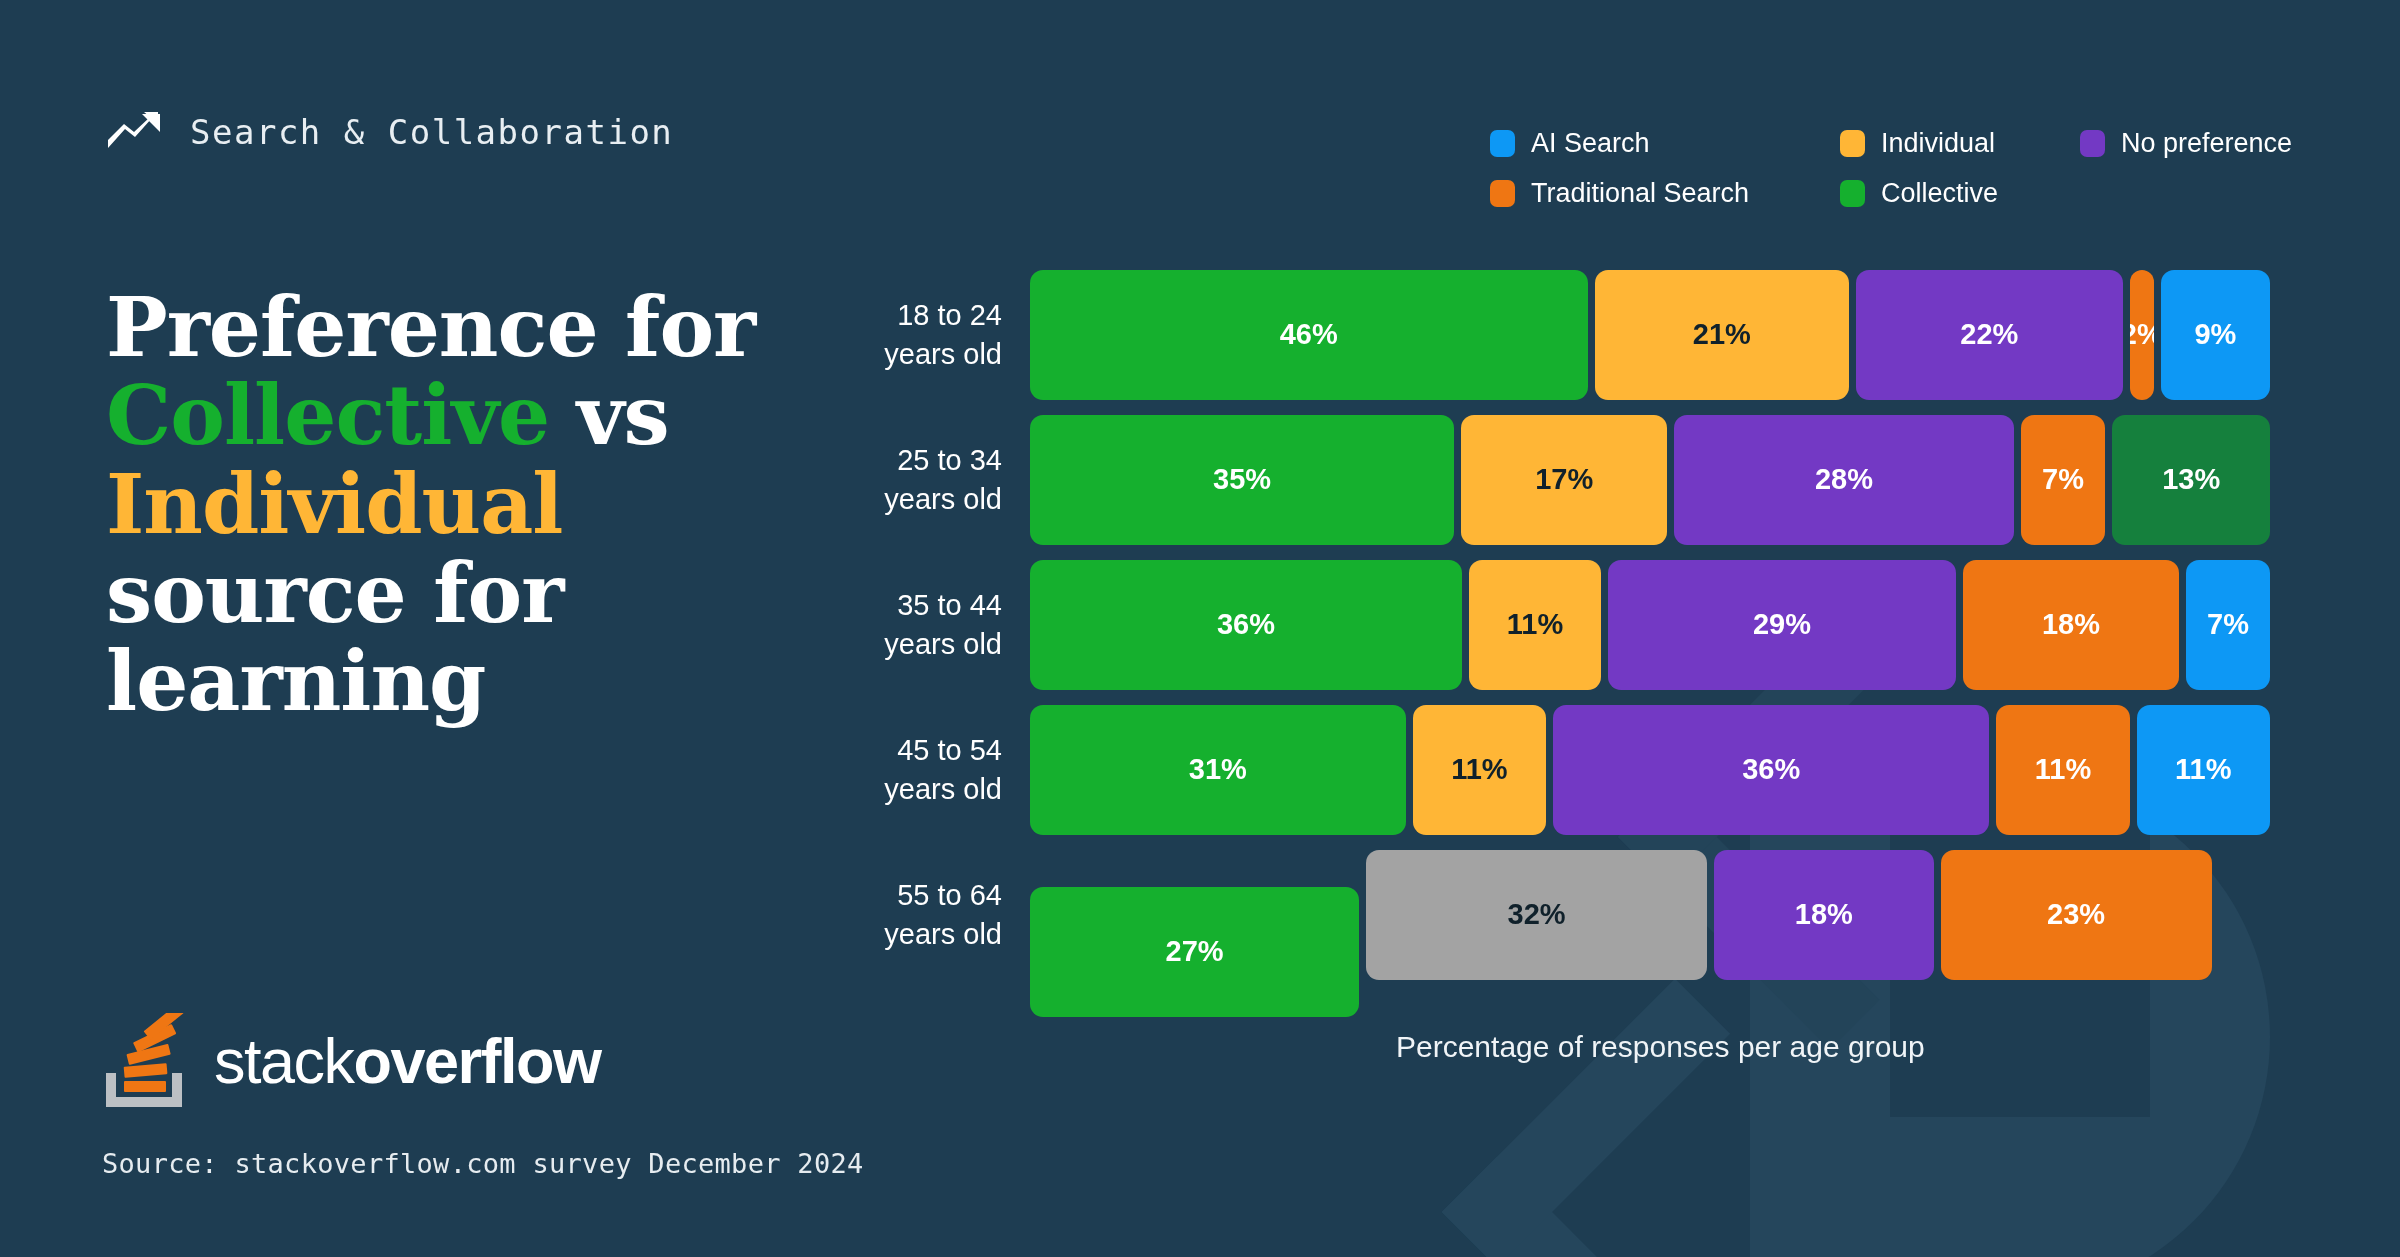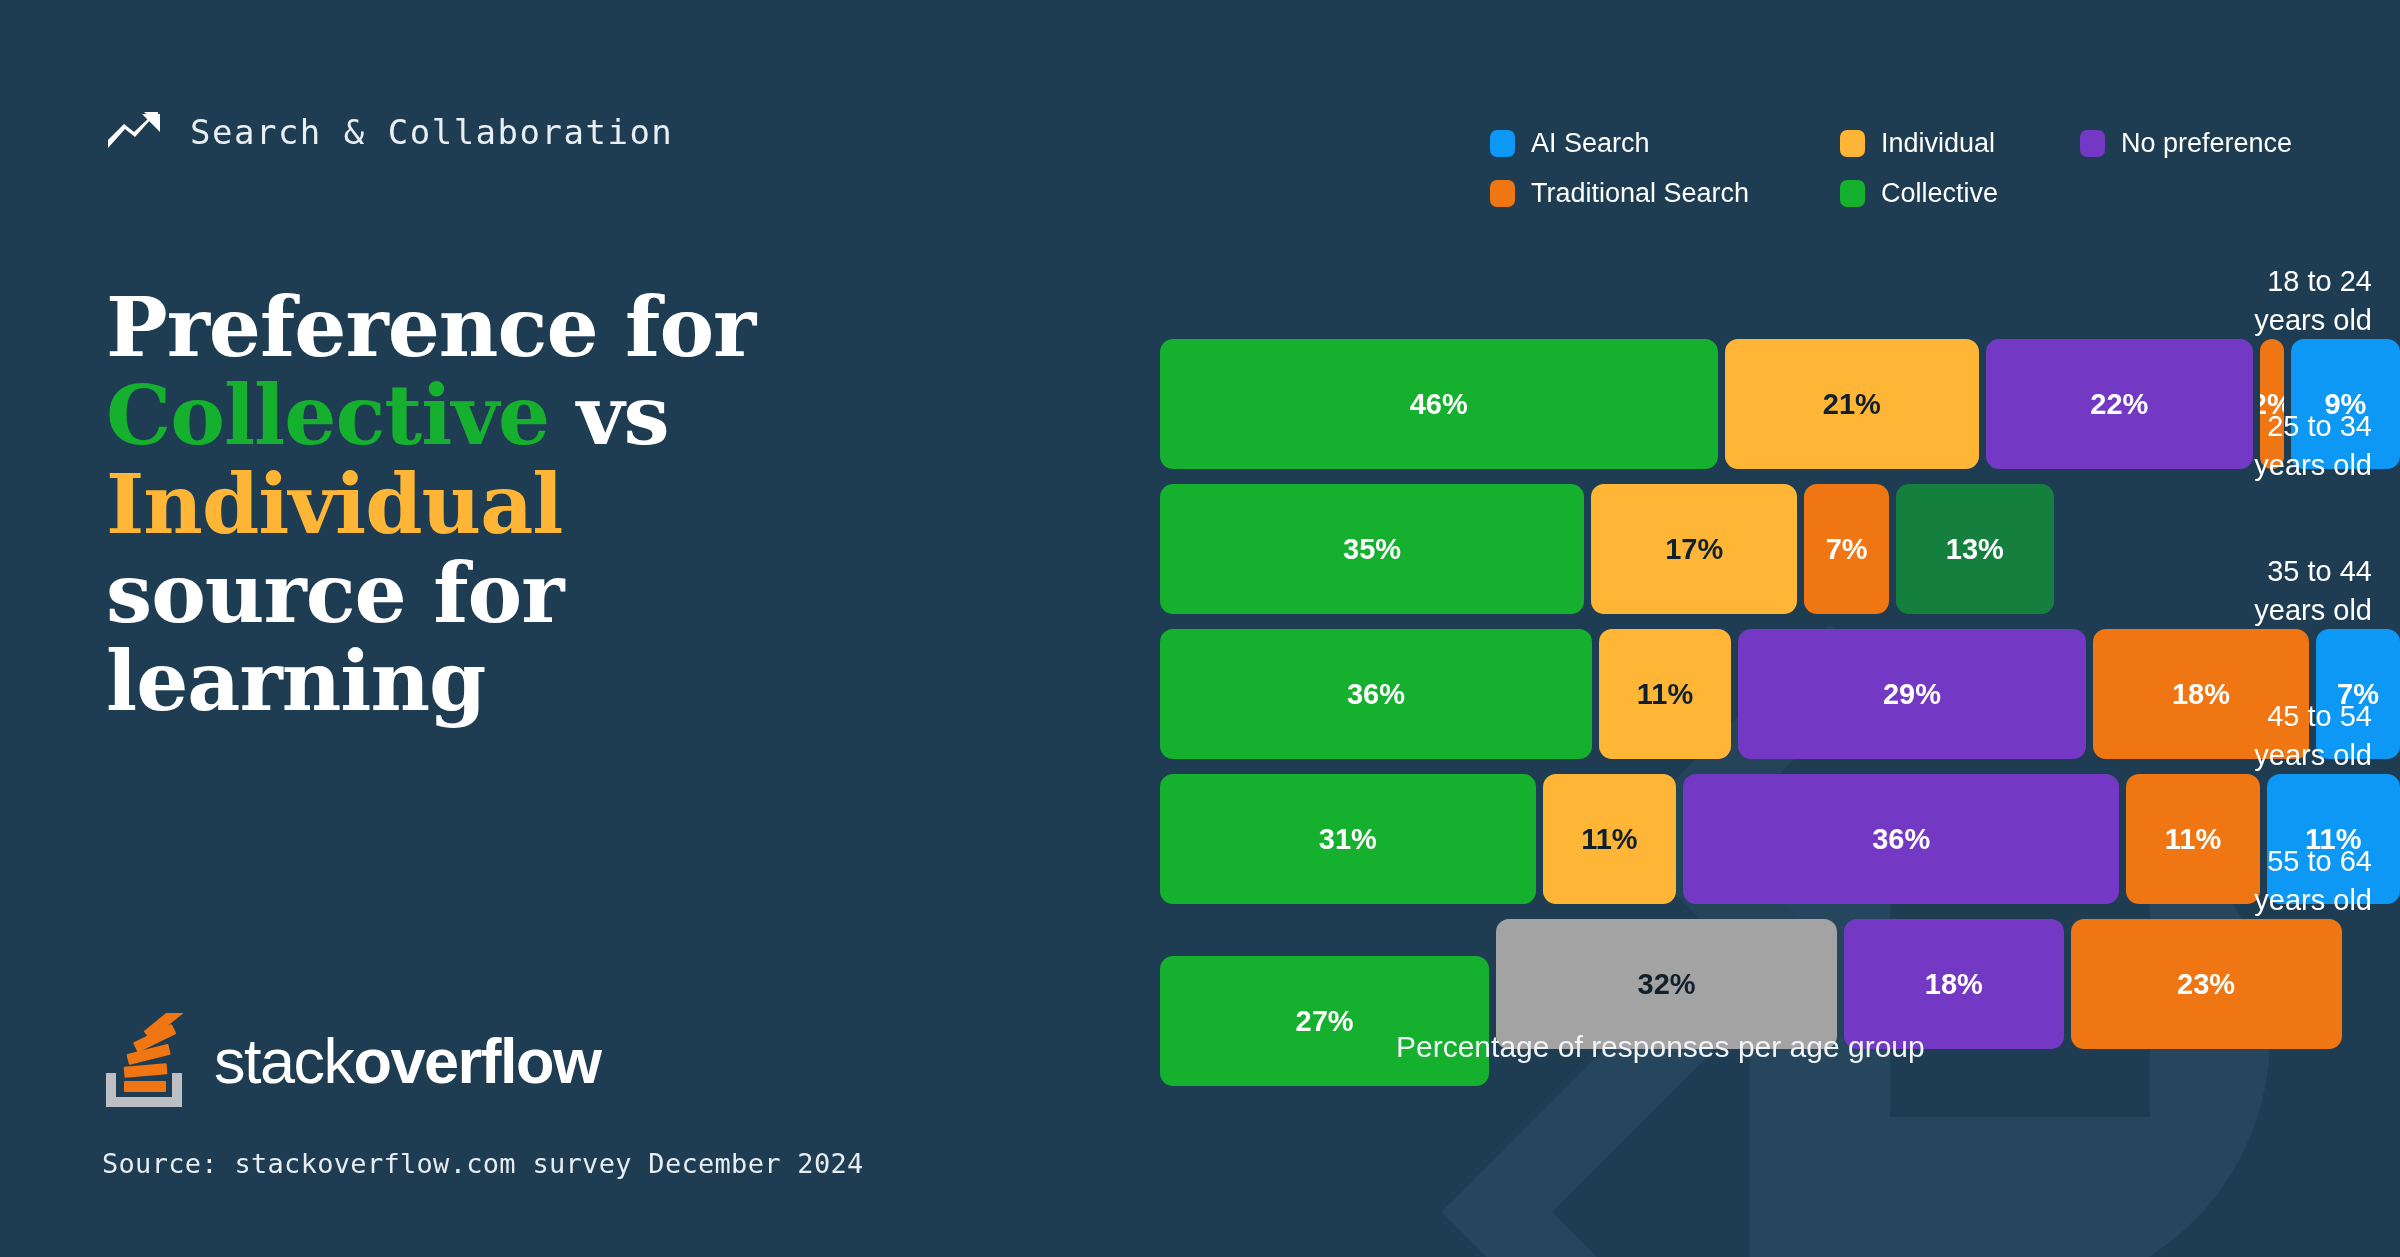--- a/index.html
+++ b/index.html
@@ -129,22 +129,21 @@
   .chart {
     position: absolute;
     left: 0;
     top: 262px;
     width: 2400px;
   }
   .row {
     position: relative;
     height: 145px;
     display: flex;
-    align-items: flex-end;
-    flex-direction: column;
+    align-items: center;
   }
   .row-label {
     width: 170px;
     margin-left: 860px;
     text-align: right;
     padding-right: 28px;
     font-size: 29px;
     line-height: 1.33;
     color: #ffffff;
     box-sizing: border-box;
@@ -298,20 +297,23 @@
         <div class="row-label">
           <div>25 to 34</div>
           <div>years old</div>
         </div>
         <div class="row-bars">
           <div class="seg" style="background: rgb(21, 176, 46); width: 424.2px;">
             <span class="seg-value">35%</span>
           </div>
           <div class="seg" style="background: rgb(255, 182, 54); width: 206.04px;">
             <span class="seg-value dark">17%</span>
+          </div>
+          <div class="seg" style="background: rgb(115, 57, 196); width: 339.36px;">
+            <span class="seg-value">28%</span>
           </div>
           <div class="seg" style="background: rgb(239, 118, 19); width: 84.84px;">
             <span class="seg-value">7%</span>
           </div>
           <div class="seg" style="background: #15803d; width: 157.56px;">
             <span class="seg-value">13%</span>
           </div>
         </div>
       </div>
       <div class="row">

